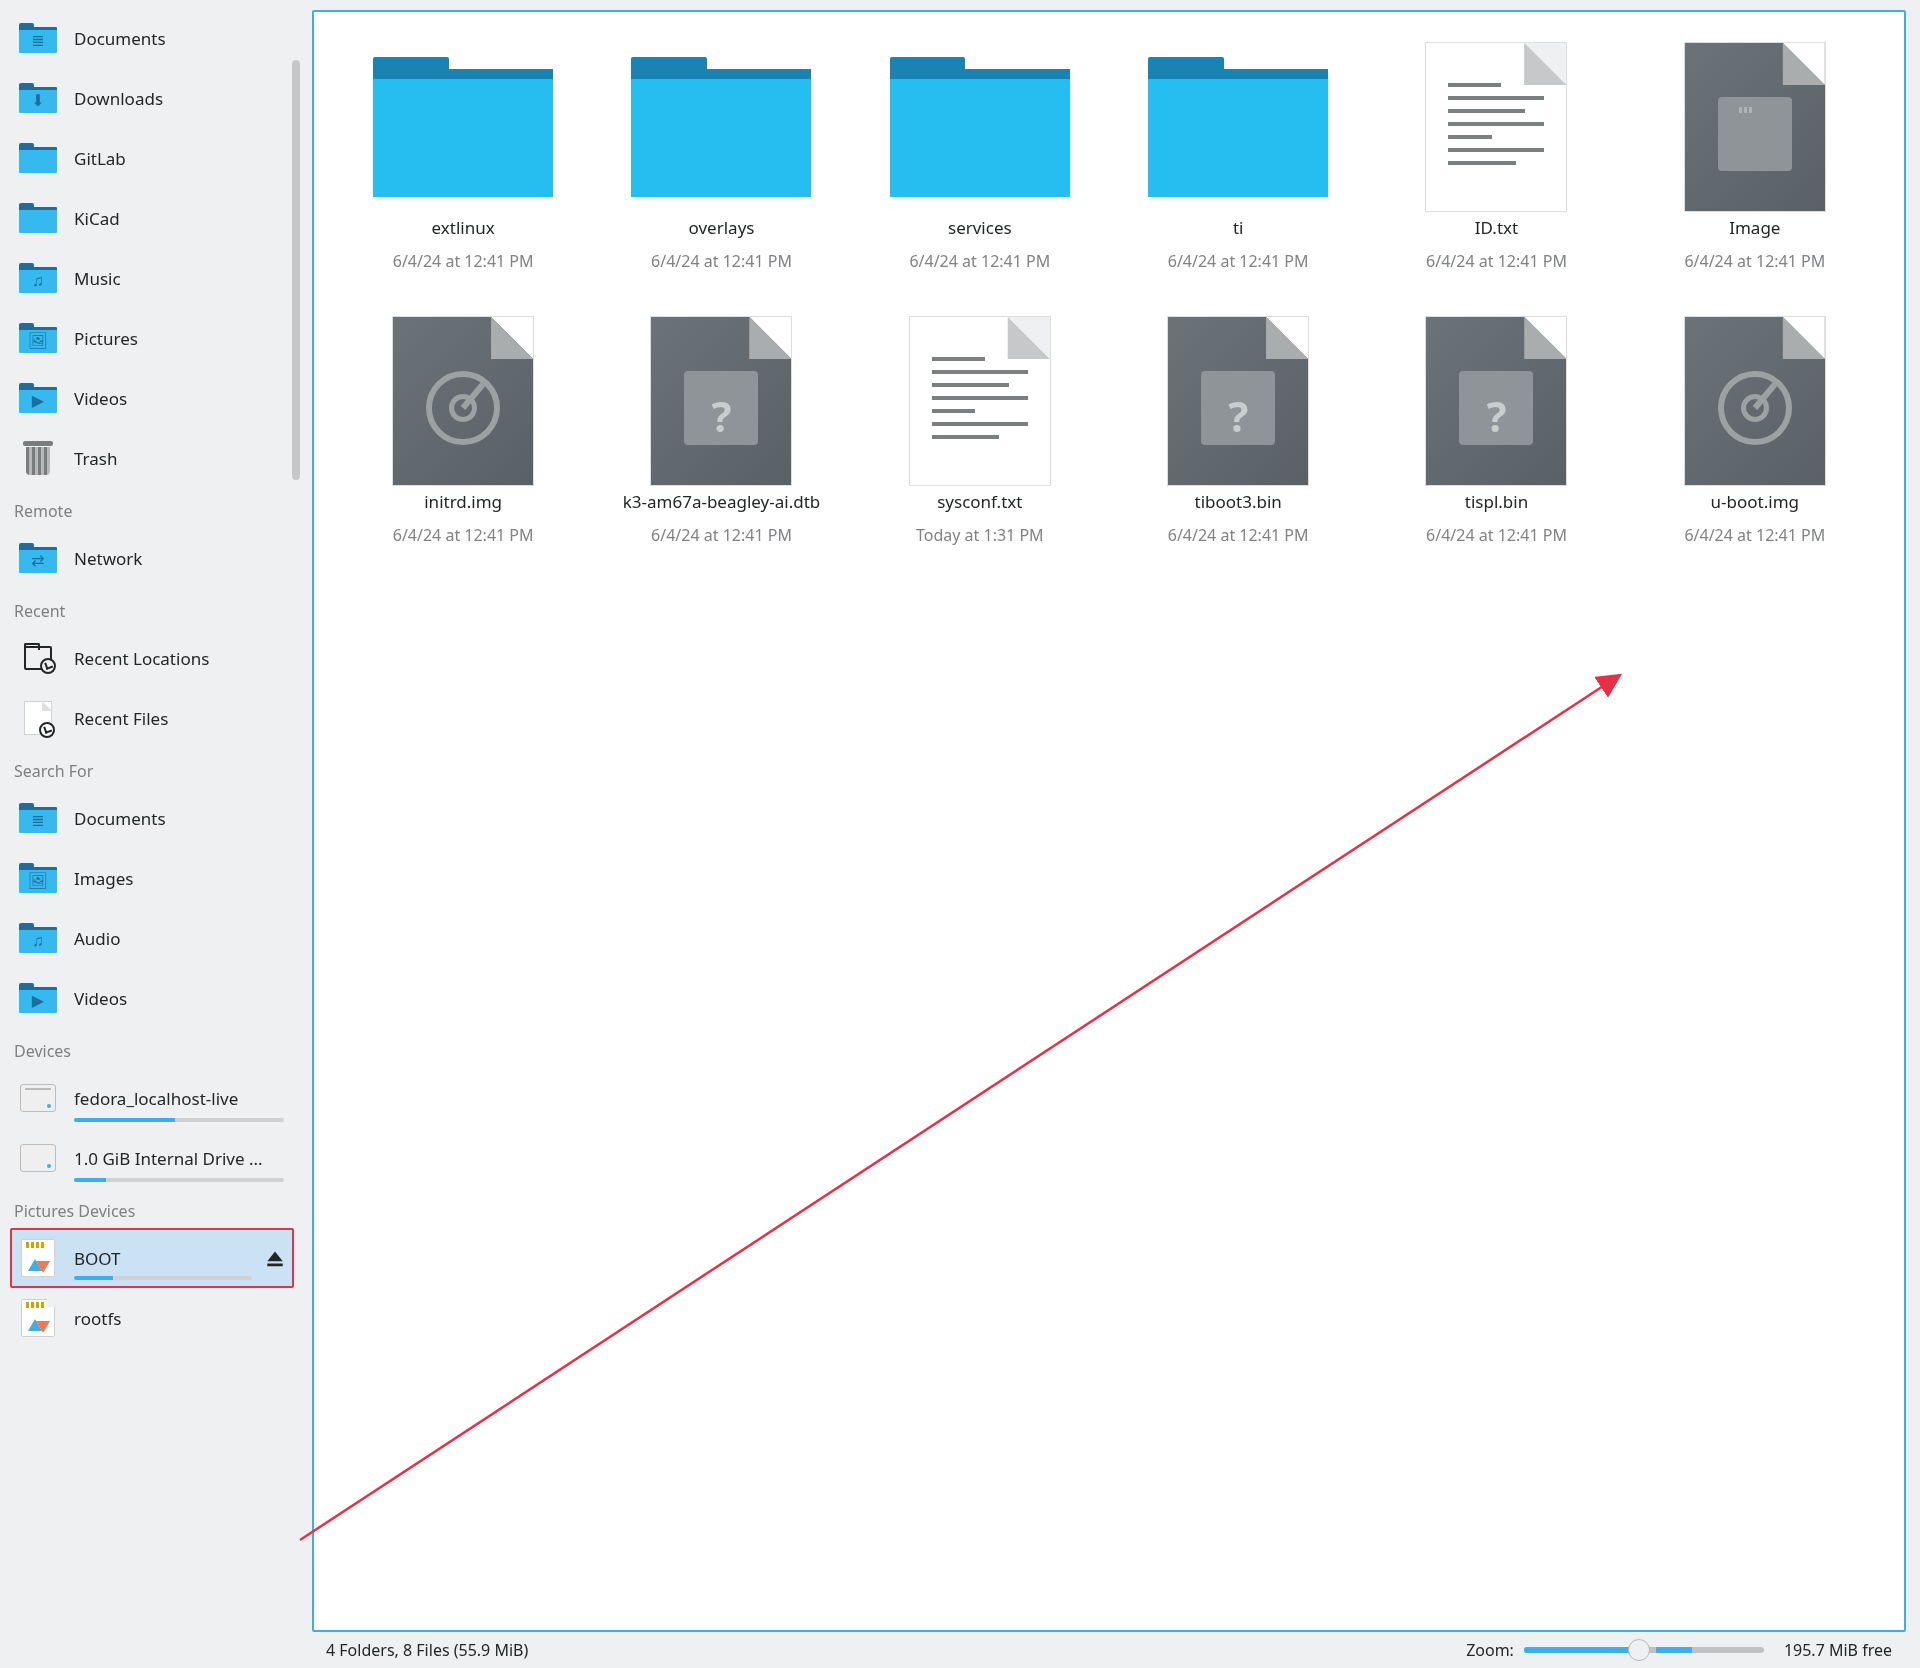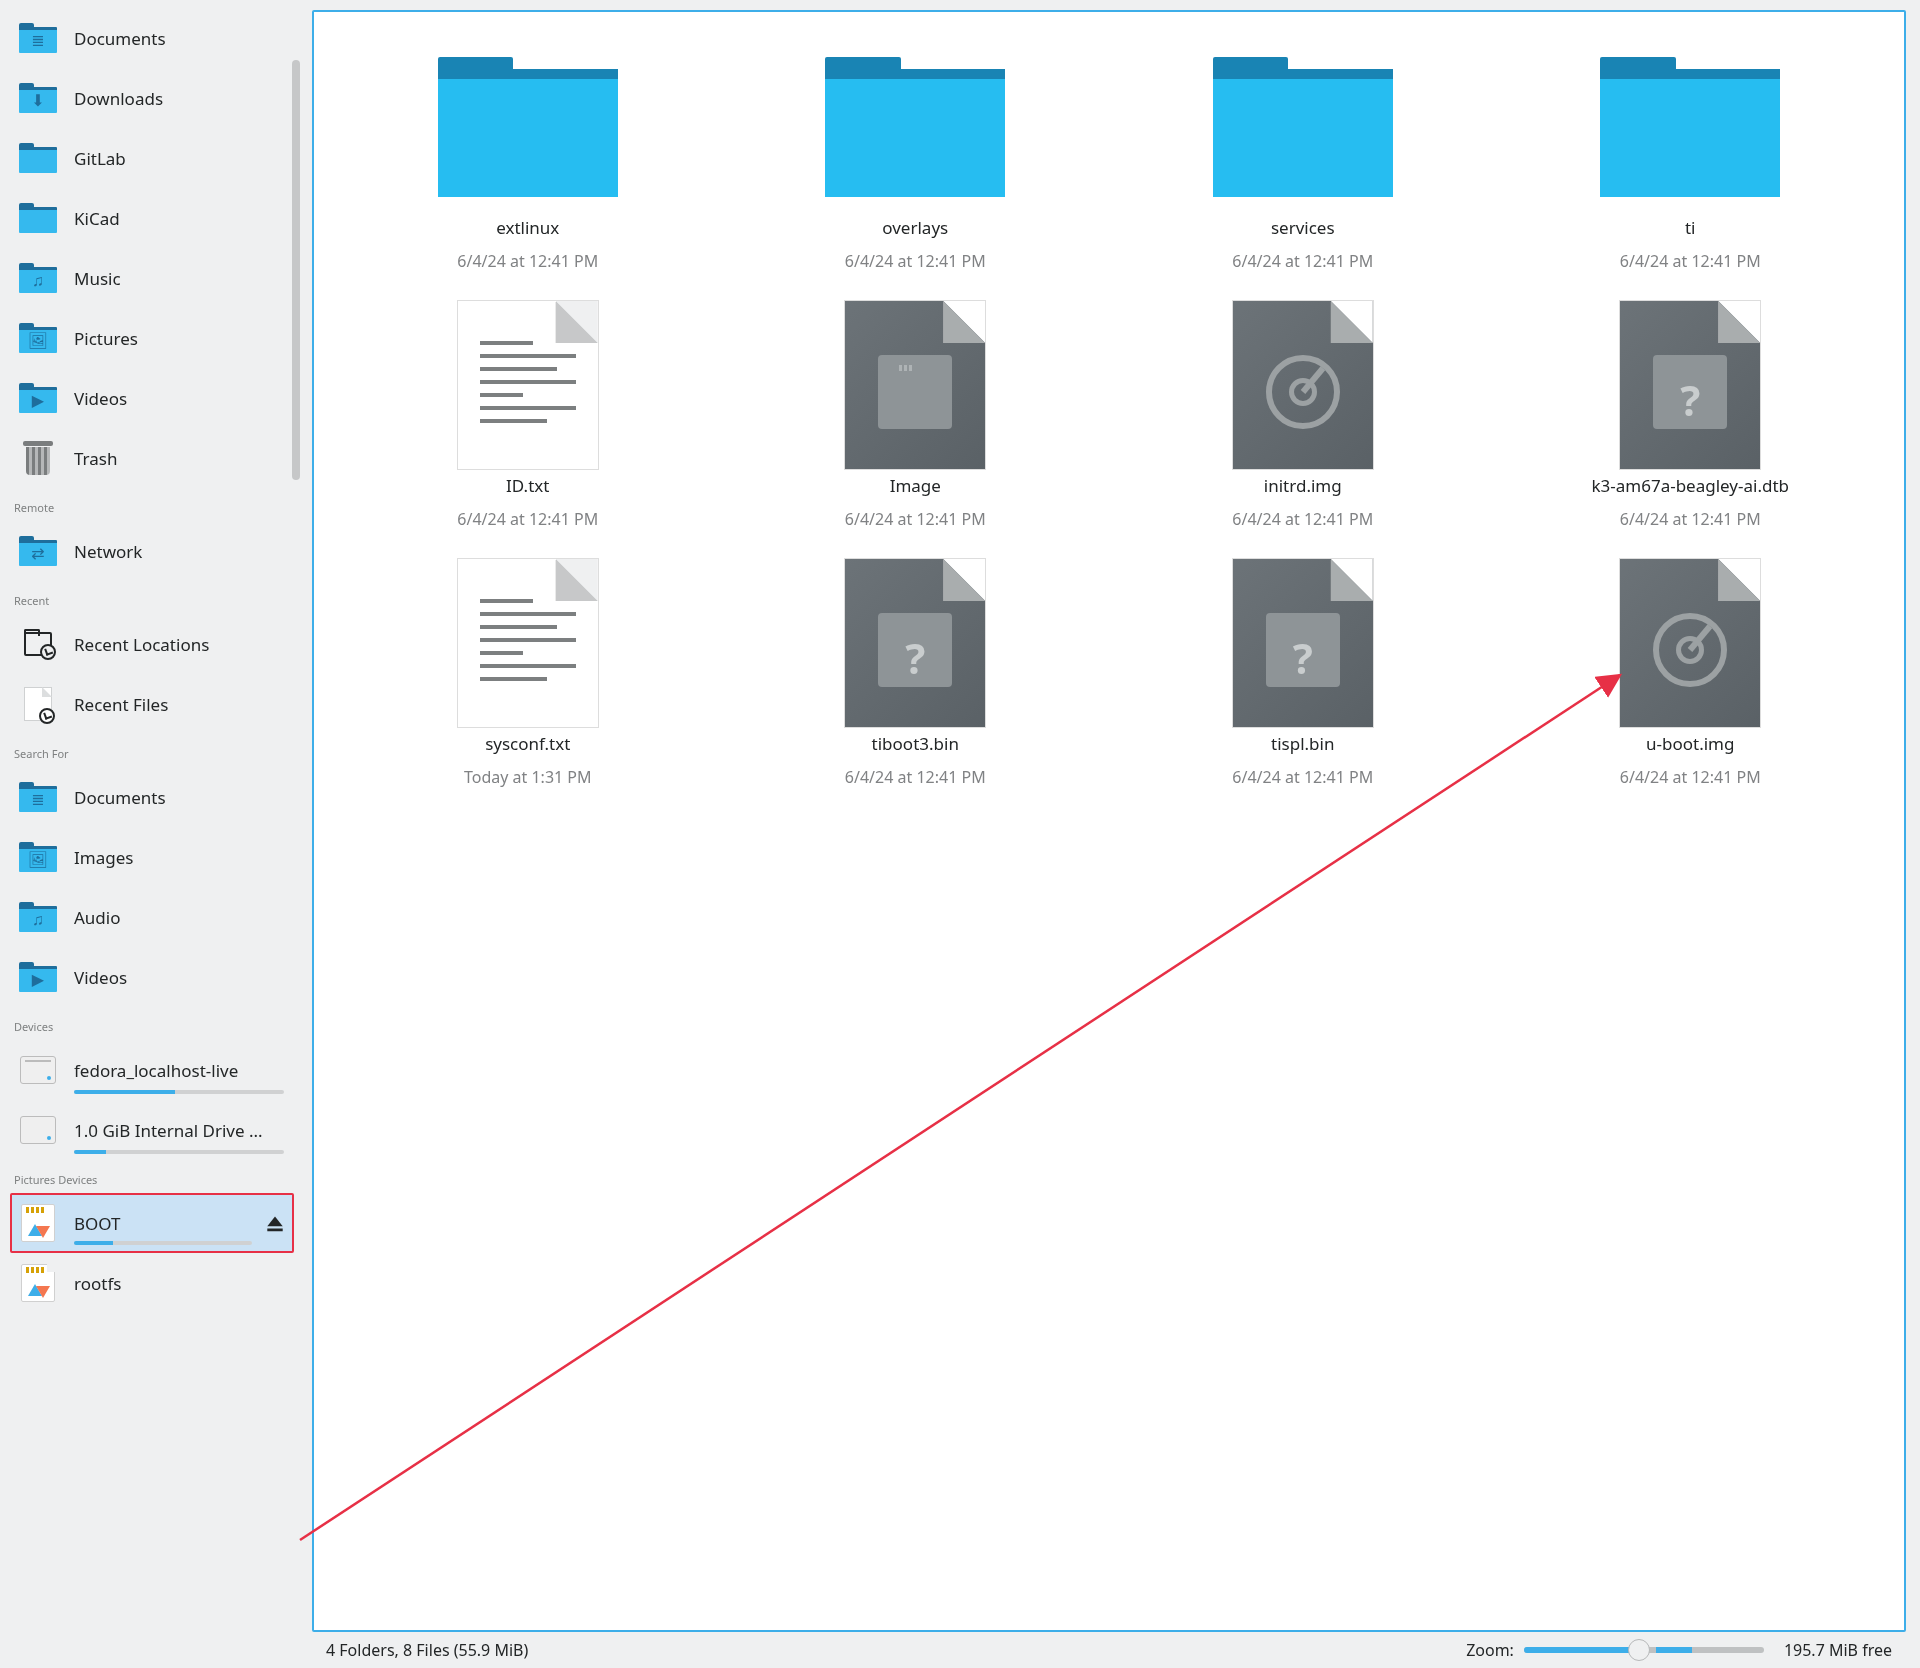--- a/index.html
+++ b/index.html
@@ -30,21 +30,21 @@
     position: absolute;
     top: 60px;
     right: 0;
     width: 8px;
     height: 420px;
     background: #c6c7c8;
     border-radius: 4px;
   }
   .section-header {
     color: #7e8081;
-    font-size: 11px;
+    font-size: 16px;
     font-weight: 400;
     padding: 12px 4px 6px 4px;
   }
   .sidebar-item {
     display: flex;
     align-items: center;
     padding: 10px 8px;
     gap: 16px;
     border-radius: 4px;
     cursor: pointer;
@@ -162,22 +162,22 @@
     flex: 1;
     background: #ffffff;
     border: 2px solid #3daee9;
     border-radius: 2px;
     padding: 26px 30px;
     overflow: auto;
     position: relative;
   }
   .grid {
     display: grid;
-    grid-template-columns: repeat(4, 1fr);
-    gap: 20px 20px;
+    grid-template-columns: repeat(6, 1fr);
+    gap: 36px 20px;
     max-width: 1560px;
   }
   .file-cell {
     display: flex;
     flex-direction: column;
     align-items: center;
     padding: 4px;
     cursor: pointer;
   }
   .file-icon-large {

